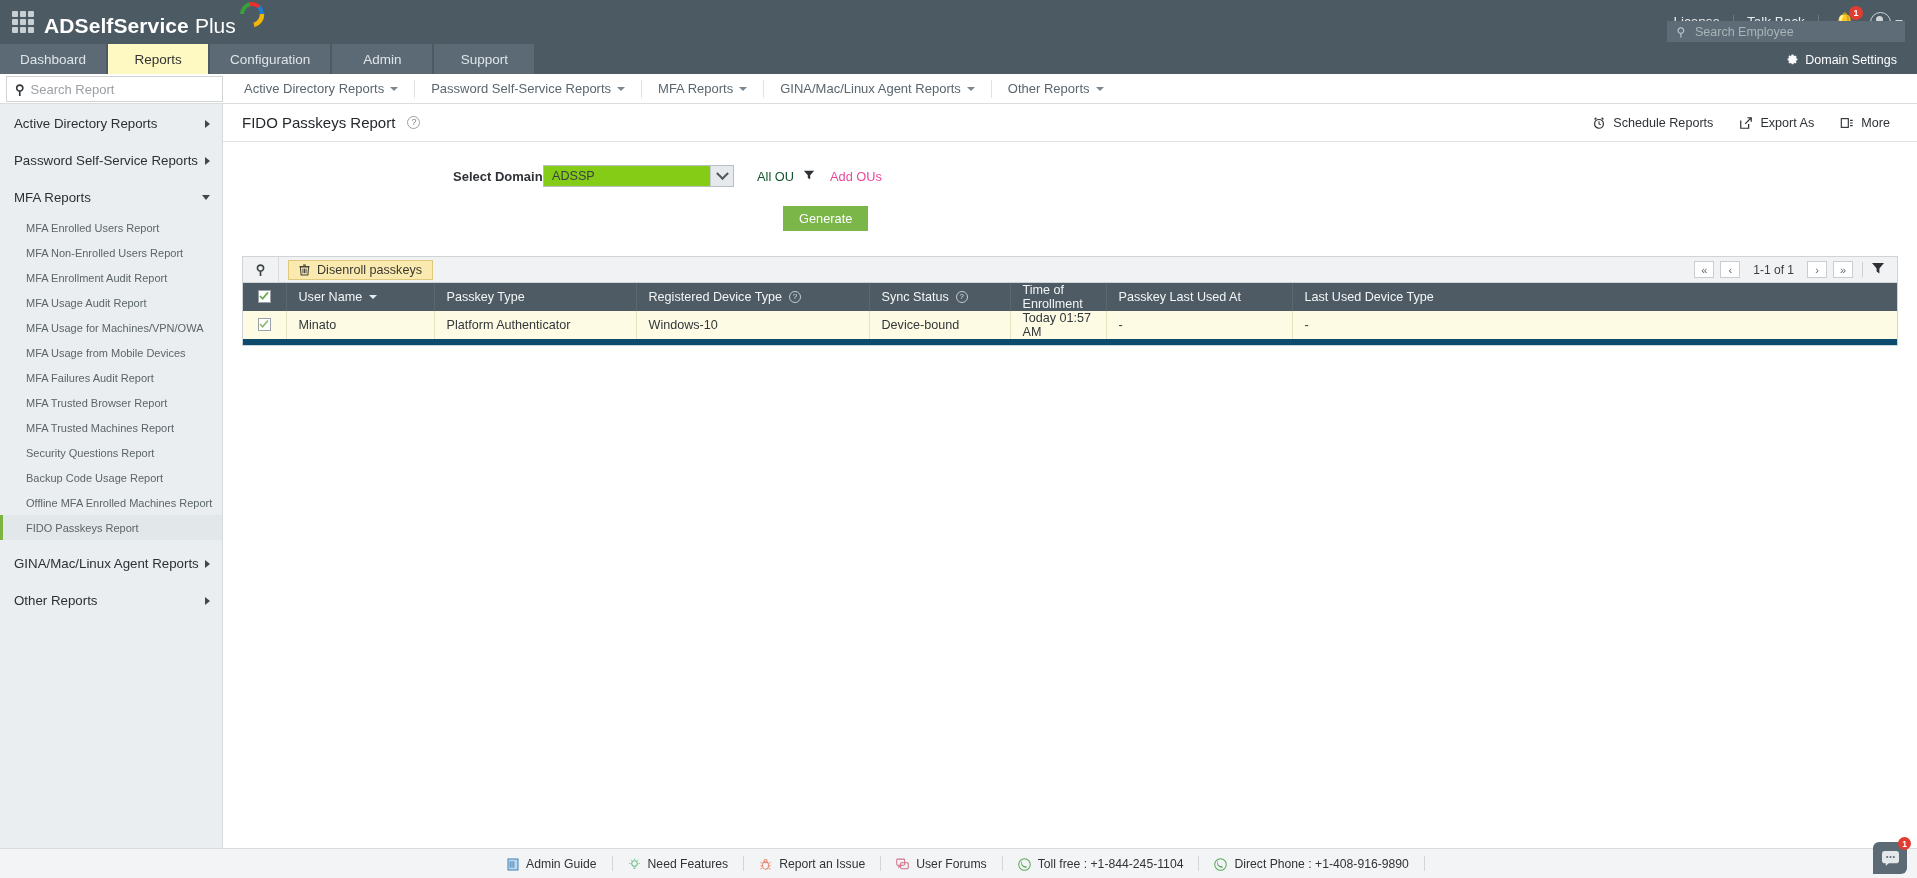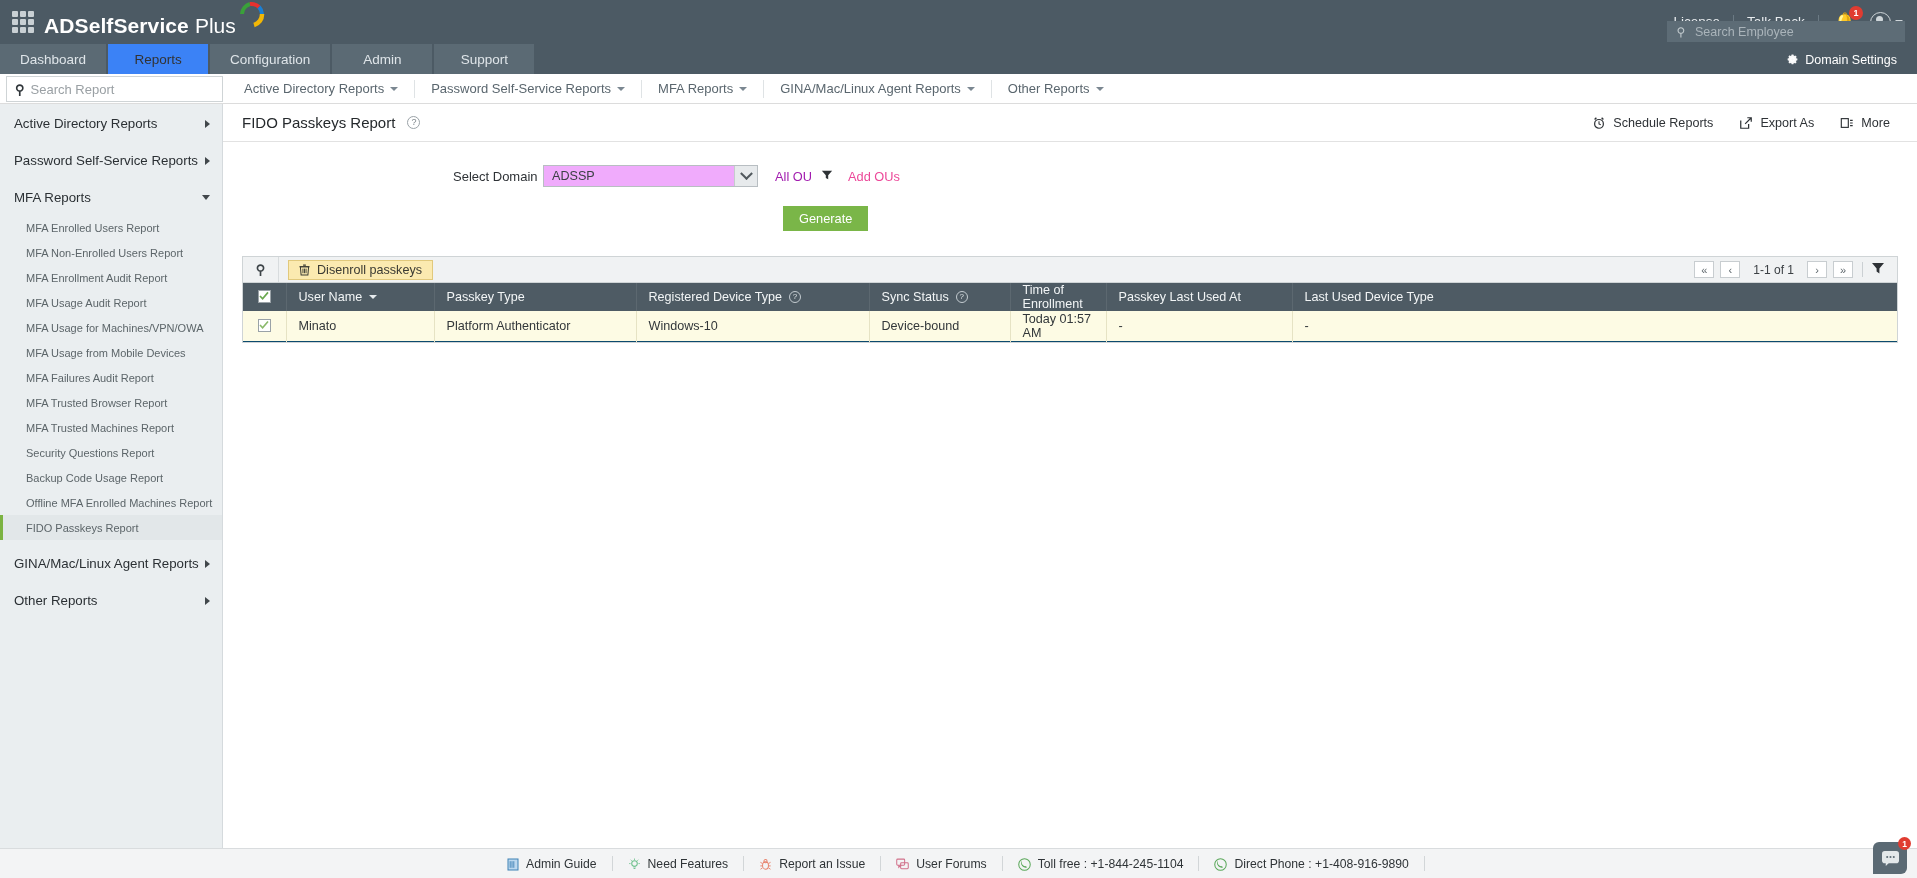--- a/index.html
+++ b/index.html
@@ -60,21 +60,21 @@
   .caret-sm { width:0;height:0;border-left:4px solid transparent;border-right:4px solid transparent;border-top:4px solid #cfd6da; }
 
   
   .navrow { height: 30px; background: #4c5a64; display: flex; align-items: flex-end; position: relative; }
   .tabs { display: flex; height: 30px; }
   .tab {
     color: #dfe5e9; font-size: 13.5px; padding: 0 20px; height: 30px;
     display: flex; align-items: center; justify-content: center;
     background: #5b6a74; margin-right: 2px; cursor: pointer; min-width: 100px;
   }
-  .tab.active { background: #3b82f6; color: #333; font-weight: normal; }
+  .tab.active { background: #fef9c3; color: #333; font-weight: normal; }
 
   .searchemp {
     position: absolute; right: 12px; top: -23px; width: 238px; height: 21px;
     display: flex; align-items: center; background: #5d6c76;
   }
   .searchemp .sicon { width: 28px; text-align: center; color: #c2cace; font-size: 12px; }
   .searchemp input {
     flex: 1; background: transparent; border: none; outline: none;
     color: #cfd6da; font-size: 12.5px; font-family: inherit;
   }
@@ -143,32 +143,32 @@
   }
   .head-actions { position: absolute; right: 14px; display: flex; align-items: center; gap: 0; }
   .head-action {
     display: flex; align-items: center; gap: 7px; font-size: 12.6px; color: #2e3236;
     padding: 0 13px; cursor: pointer;
   }
 
   
   .filter-area { padding: 23px 0 0 0; }
   .filter-row { display: flex; align-items: center; padding-left: 230px; }
-  .filter-label { font-size: 13px; color: #2e3236; width: 90px; }
+  .filter-label { font-size: 13px; color: #2e3236; width: 90px; font-weight: bold; }
   .sel-wrap {
-    width: 215px; height: 22px; border: 1px solid #b8bec2; display: flex;
-    align-items: stretch; background: #f0abfc; cursor: pointer;
+    width: 191px; height: 22px; border: 1px solid #b8bec2; display: flex;
+    align-items: stretch; background: #84cc16; cursor: pointer;
   }
   .sel-val { flex: 1; font-size: 12.6px; color: #3b4044; display: flex; align-items: center; padding-left: 8px; }
   .sel-arrow {
     width: 23px; background: #e7eaec; border-left: 1px solid #c6cbce;
     display: flex; align-items: center; justify-content: center;
   }
   .chev { width: 9px; height: 9px; border-right: 2px solid #51585d; border-bottom: 2px solid #51585d; transform: rotate(45deg) translate(-2px,-2px); }
-  .allou { font-size: 12.8px; color: #a21caf; margin-left: 17px; }
+  .allou { font-size: 12.8px; color: #14532d; margin-left: 23px; }
   .funnel { margin-left: 9px; cursor: pointer; }
   .addous { font-size: 12.8px; color: #ec4899; margin-left: 15px; cursor: pointer; }
 
   .generate-row { padding-left: 560px; margin-top: 19px; }
   .btn-generate {
     background: #7ab648; color: #fff; font-size: 12.8px; border: none;
     padding: 0 16px; height: 25px; cursor: pointer; font-family: inherit;
   }
 
   
@@ -210,21 +210,21 @@
     width: 13px; height: 13px; background: #fff; border: 1px solid #9aa2a7;
     display: inline-flex; align-items: center; justify-content: center; cursor: pointer;
   }
   .chk svg { display: block; }
   th.col-chk, td.col-chk { width: 43px; padding: 0; text-align: center; }
   tbody td {
     background: #fdfbe4; font-size: 12.6px; color: #32373a; height: 30px;
     padding: 0 0 0 12px; border-right: 1px solid #e6e3c4; vertical-align: middle;
   }
   tbody td:last-child { border-right: none; }
-  tbody tr { border-bottom: 1px solid #0c4a6e; margin-top: 36px; }
+  tbody tr { border-bottom: 6px solid #0c4a6e; margin-top: 36px; }
 
   
   .footer {
     position: absolute; bottom: 0; left: 0; width: 1917px; height: 30px;
     background: #f3f4f5; border-top: 1px solid #d9dcde;
     display: flex; align-items: center; justify-content: center; gap: 0;
   }
   .f-item {
     display: flex; align-items: flex-end; gap: 7px; font-size: 12.2px; color: #2f3437;
     padding: 0 15px; border-right: 1px solid #d2d6d8; height: 15px; cursor: pointer;

